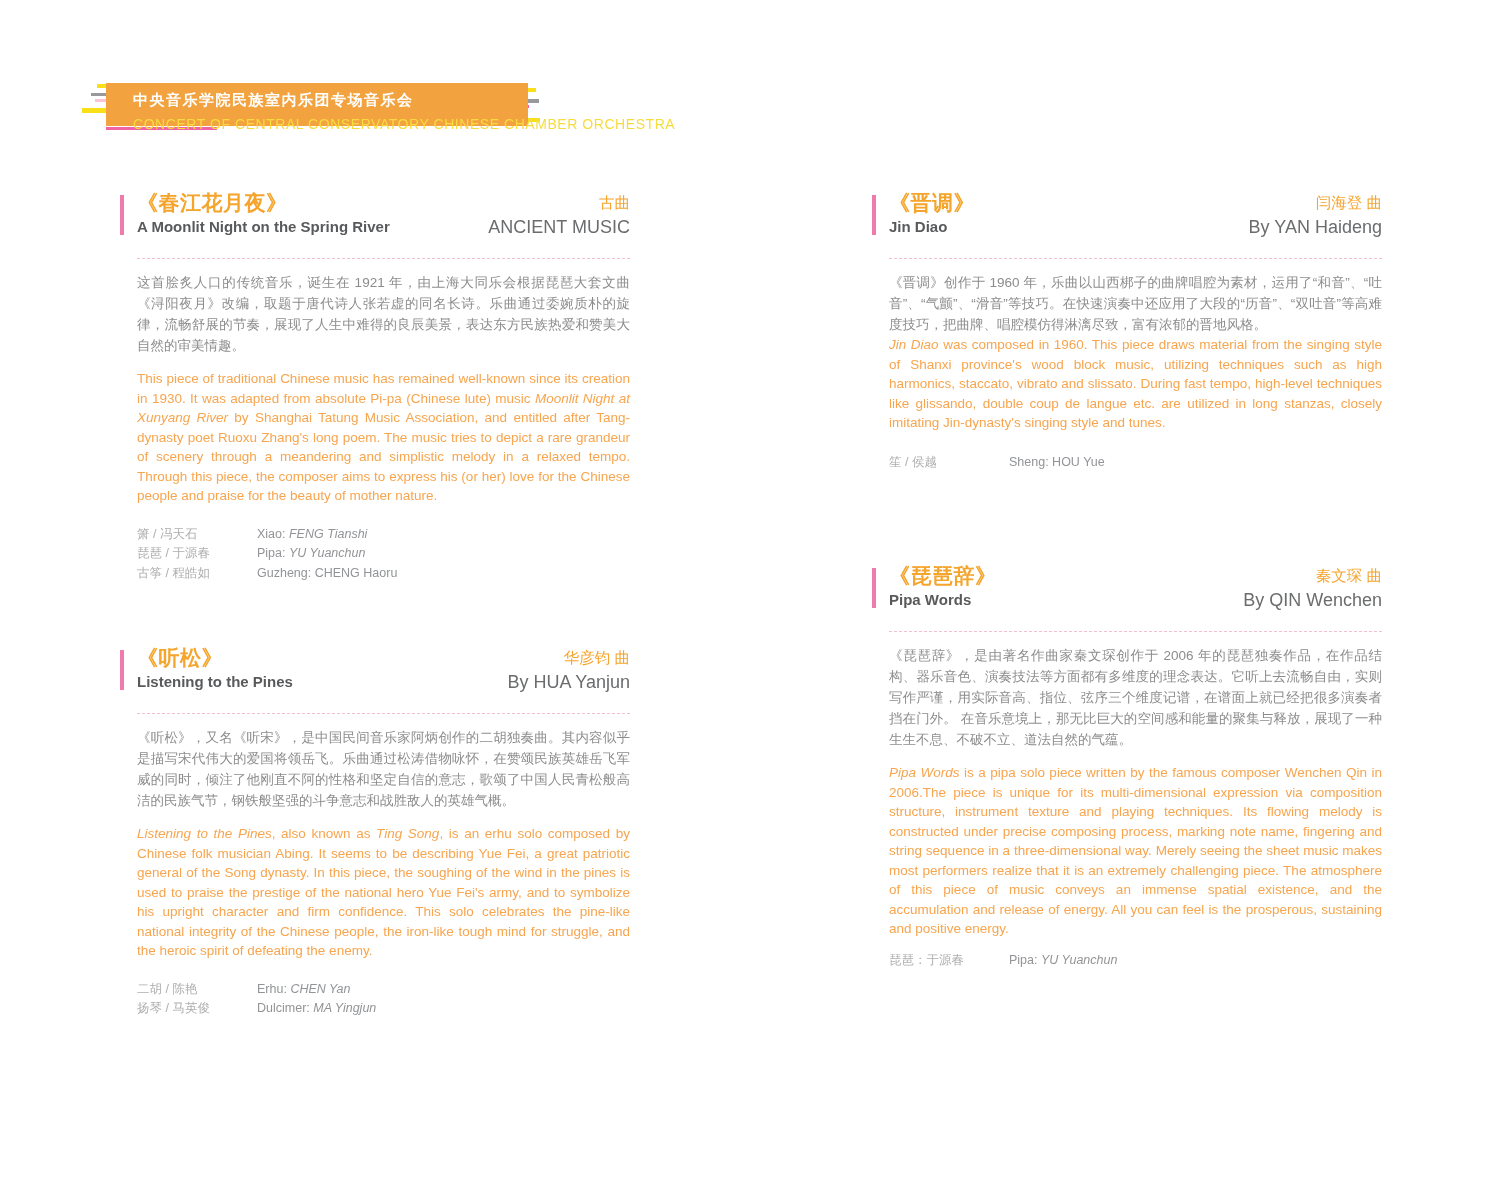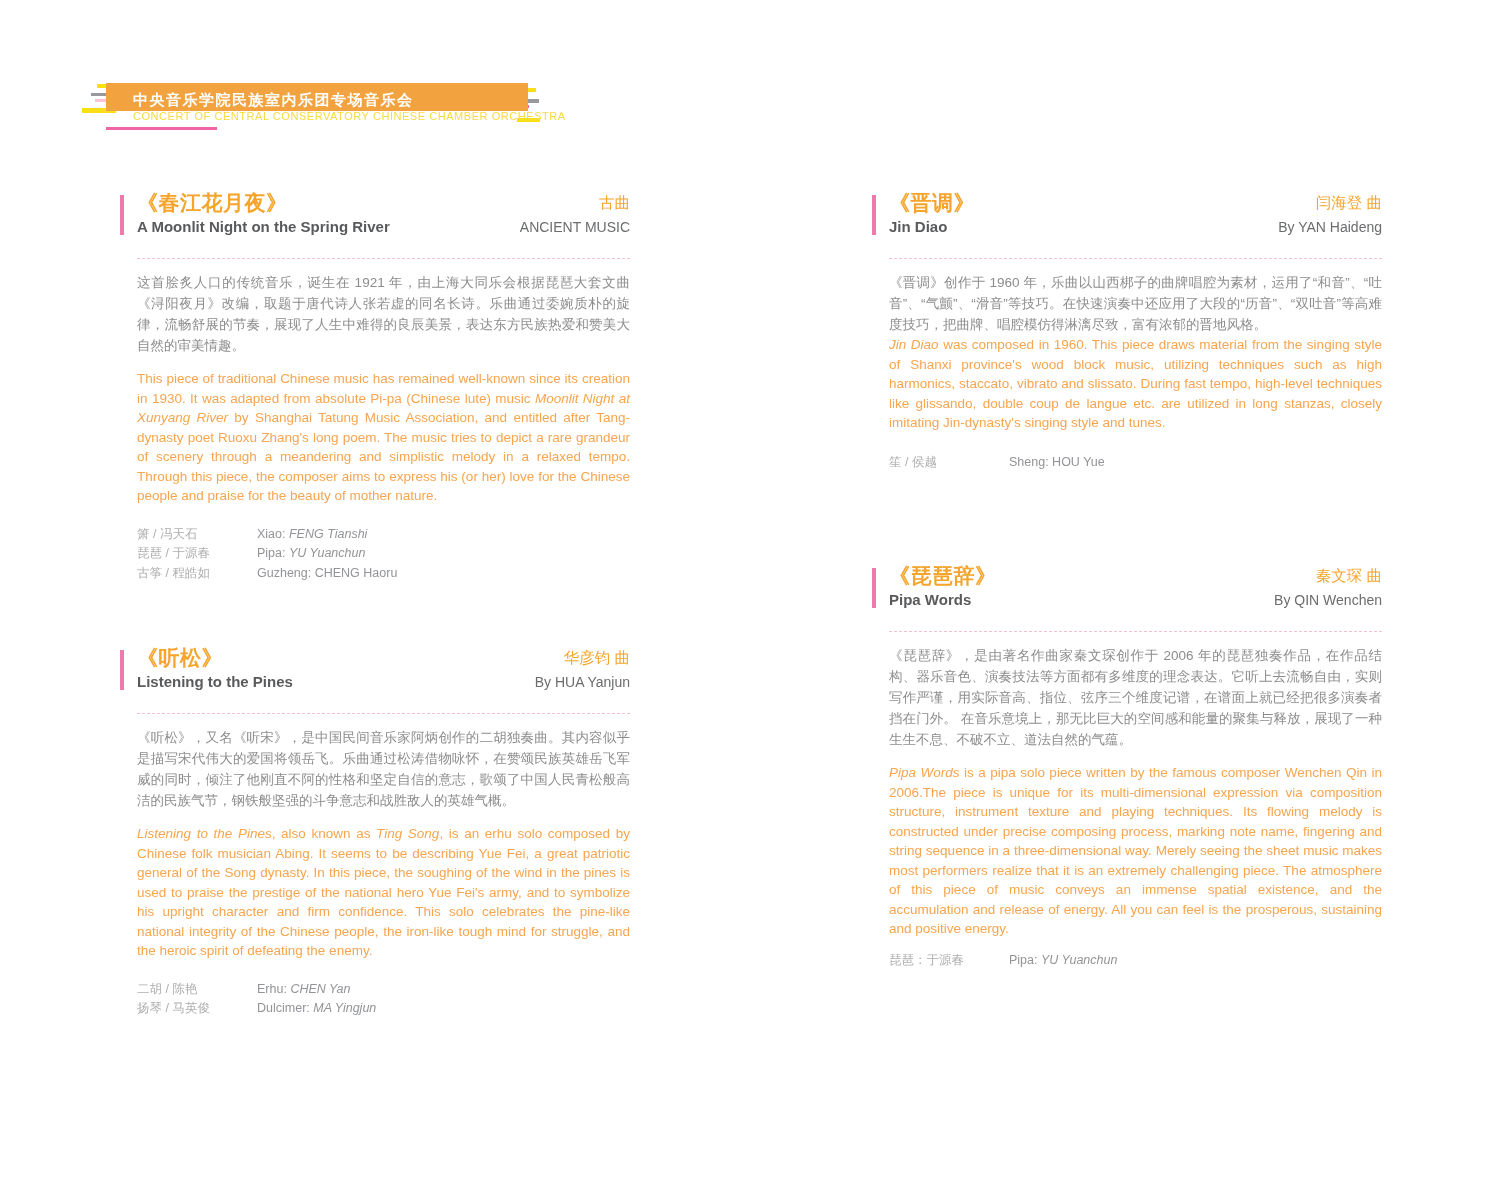--- a/index.html
+++ b/index.html
@@ -2,39 +2,39 @@
 <html style="--banner_orange: #F2A33F; --banner_subtitle_yellow: #F6DC3E; --title_orange: #F5A42C; --body_orange: #F7A54E; --body_gray: #8C8C8E; --subtitle_gray: #595A5C; --credit_gray: #6B6C6E; --performer_label_gray: #AEAEB0; --performer_value_gray: #929497; --pink_bar: #EF7BAC; --divider_pink: #F5BFD3; --decor_yellow: #F8DF17; --decor_gray: #97999C; --decor_pink: #F063A4; --decor_pink_light: #F9C3D8;"><head>
 <meta charset="utf-8">
 <style>
   html,body { margin:0; padding:0; background:#ffffff; }
   .page {
     position:relative; width:1500px; height:1187px; background:#ffffff;
     font-family:"Liberation Sans","DejaVu Sans",sans-serif; overflow:hidden;
   }
   
   .banner {
-    position:absolute; left:106px; top:83px; width:422px; height:28px;
+    position:absolute; left:106px; top:83px; width:422px; height:43px;
     background:var(--banner_orange); box-sizing:border-box; padding:8px 0 0 27px;
   }
   .banner-title { font-size:15px; font-weight:bold; color:#ffffff; letter-spacing:1.5px; line-height:18px; white-space:nowrap; }
-  .banner-subtitle { font-size:11px; color:var(--banner_subtitle_yellow); letter-spacing:0.55px; margin-top:1px; white-space:nowrap; }
+  .banner-subtitle { font-size:14px; color:var(--banner_subtitle_yellow); letter-spacing:0.55px; margin-top:7px; white-space:nowrap; }
   .decor { position:absolute; }
   .d-yellow { background:var(--decor_yellow); }
   .d-gray { background:var(--decor_gray); }
   .d-pink { background:var(--decor_pink); }
   .d-pinklight { background:var(--decor_pink_light); }
   
   .piece { position:absolute; width:493px; }
   .piece-head { position:relative; display:flex; justify-content:space-between; align-items:flex-start; }
   .accent-bar { position:absolute; left:-17px; top:5px; width:4px; height:40px; background:var(--pink_bar); }
   .title-zh { font-size:21px; font-weight:bold; color:var(--title_orange); line-height:26px; margin:0; letter-spacing:0.5px; }
   .title-en { font-size:15px; font-weight:bold; color:var(--subtitle_gray); line-height:20px; margin:1px 0 0; }
   .head-right { text-align:right; }
   .composer-zh { font-size:15.5px; color:var(--title_orange); line-height:26px; white-space:nowrap; }
-  .composer-en { font-size:14px; color:var(--credit_gray); line-height:20px; margin-top:1px; white-space:nowrap;margin-left:45px; }
+  .composer-en { font-size:18px; color:var(--credit_gray); line-height:20px; margin-top:1px; white-space:nowrap;margin-left:45px; }
   .divider { border:0; border-top:1px dashed var(--divider_pink); margin:21px 0 0; }
   .desc-zh { font-size:13.5px; color:var(--body_gray); line-height:21px; text-align:justify; margin:13px 0 0; }
   .desc-en { font-size:13.5px; color:var(--body_orange); line-height:19.5px; text-align:justify; margin:13px 0 0; }
   .desc-en.tight { margin-top:0; }
   .performers { margin-top:19px; }
   .performers.close { margin-top:12px; }
   .performer-row { display:flex; line-height:19.5px; font-size:12.5px;align-items:center; }
   .performer-label { width:120px; color:var(--performer_label_gray); flex-shrink:0; }
   .performer-value { color:var(--performer_value_gray); }
 </style>

